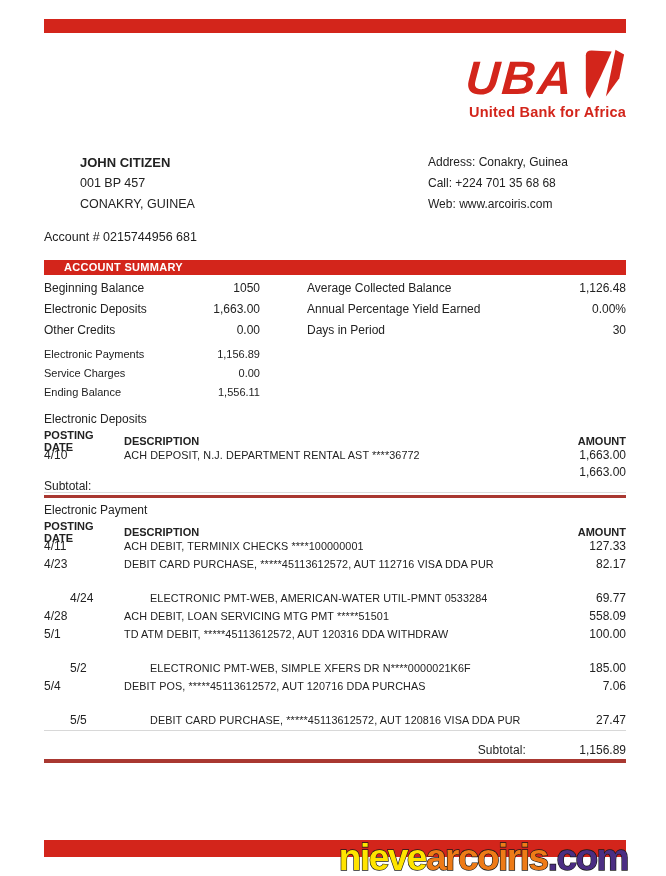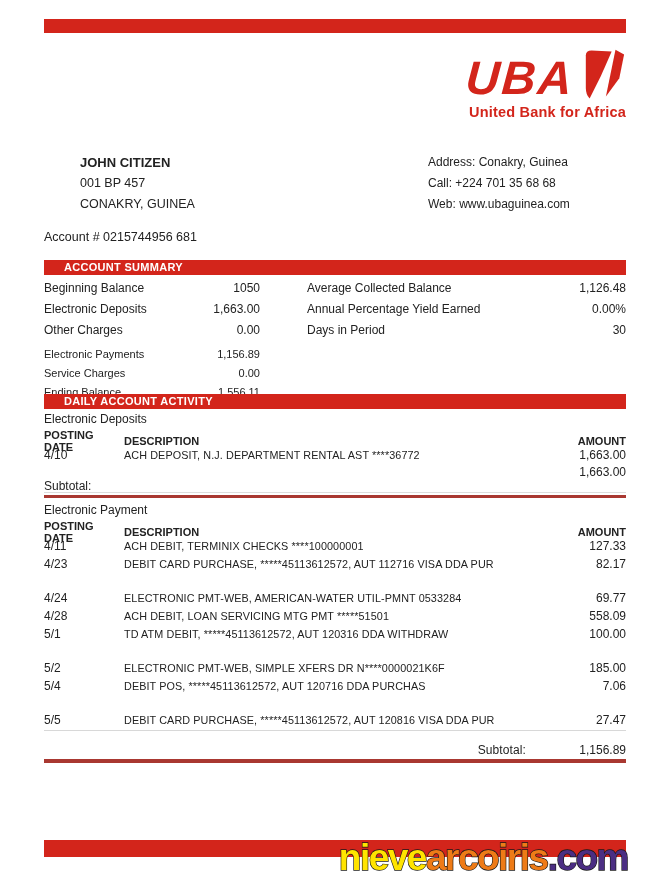--- a/index.html
+++ b/index.html
@@ -42,21 +42,21 @@
   
   .activity{position:absolute;left:44px;top:411px;width:582px;}
   .group-label{font-size:12px;height:18px;line-height:16px;}
   .trow{display:grid;grid-template-columns:80px 1fr 100px;align-items:center;}
   .thead{height:17px;font-size:11px;font-weight:bold;}
   .tline{height:17px;}
   .pline{height:18px;}
   .tdate{font-size:12px;}
   .tdesc{font-size:10.8px;letter-spacing:0.1px;}
   .tamt{font-size:12px;text-align:right;}
-  .gap{margin-top:16px;}
+  .gap{margin-top:16px;margin-left:26px;}
   .dep-subtotal{height:13px;font-size:12px;line-height:12px;border-bottom:1px solid #dddddd;}
   .divider3{height:3px;background:var(--divider);margin-top:2px;}
   .pay-label{margin-top:4px;}
   .pay-subtotal{margin-top:1px;border-top:1px solid #d8d8d8;padding-top:12px;height:auto;}
   .pay-subtotal .tdesc{font-size:12px;text-align:right;}
   .divider4{height:4px;background:var(--divider);margin-top:2px;}
 
   
   .bottom-bar{position:absolute;left:44px;top:840px;width:582px;height:17px;background:var(--red);z-index:0;}
   .watermark{position:absolute;right:38px;top:799px;z-index:1;font-size:37px;font-weight:900;letter-spacing:-1.5px;line-height:1.1;-webkit-text-stroke:1.3px #181818;paint-order:stroke fill;white-space:nowrap;margin-top:39px;}
@@ -84,21 +84,21 @@
 
   <div class="customer">
     <div class="name">JOHN CITIZEN</div>
     <div>001 BP 457</div>
     <div>CONAKRY, GUINEA</div>
   </div>
 
   <div class="contact">
     <div>Address: Conakry, Guinea</div>
     <div>Call: +224 701 35 68 68</div>
-    <div>Web: www.ubaguinea.com</div>
+    <div>Web: www.arcoiris.com</div>
   </div>
 
   <div class="account-number">Account # 0215744956 681</div>
 
   <div class="section-bar bar-summary">ACCOUNT SUMMARY</div>
 
   <div class="summary-rows">
 
       <div class="srow">
         <span>Beginning Balance</span>
@@ -110,21 +110,21 @@
 
       <div class="srow">
         <span>Electronic Deposits</span>
         <span class="num">1,663.00</span>
         <span></span>
         <span>Annual Percentage Yield Earned</span>
         <span class="num">0.00%</span>
       </div>
 
       <div class="srow">
-        <span>Other Charges</span>
+        <span>Other Credits</span>
         <span class="num">0.00</span>
         <span></span>
         <span>Days in Period</span>
         <span class="num">30</span>
       </div>
     </div>
 
   <div class="summary-rows2">
 
       <div class="srow2">
@@ -136,21 +136,20 @@
         <span>Service Charges</span>
         <span class="num">0.00</span>
       </div>
 
       <div class="srow2">
         <span>Ending Balance</span>
         <span class="num">1,556.11</span>
       </div>
     </div>
 
-  <div class="section-bar bar-daily">DAILY ACCOUNT ACTIVITY</div>
 
   <div class="activity">
 
     <div class="group-label">Electronic Deposits</div>
 
     <div class="trow thead">
       <span>POSTING DATE</span>
       <span>DESCRIPTION</span>
       <span class="num">AMOUNT</span>
     </div>

